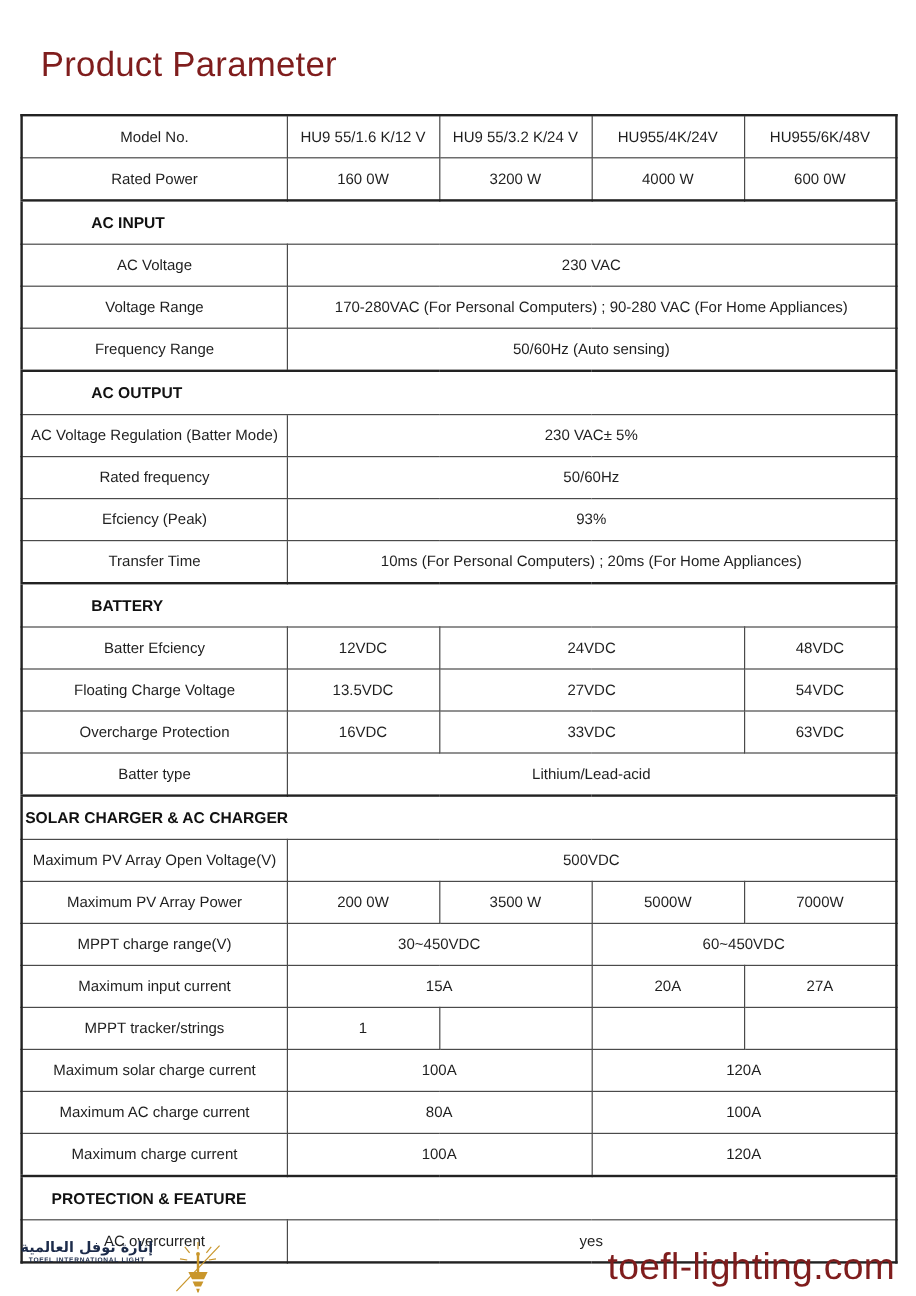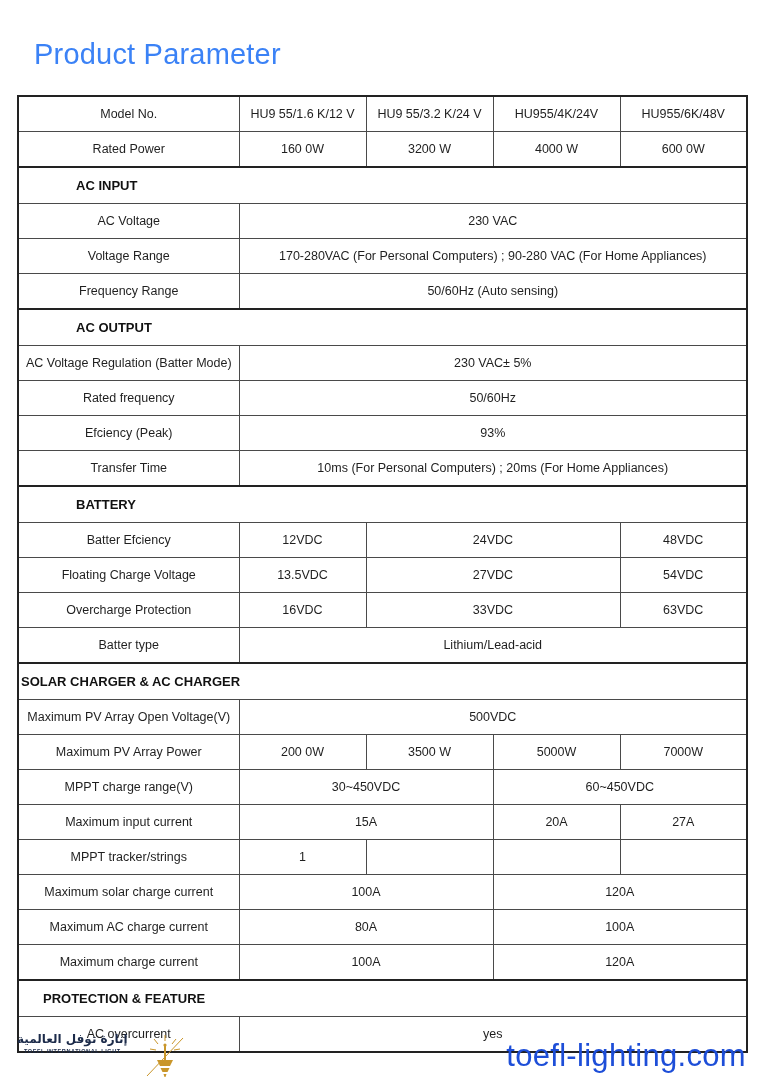--- a/index.html
+++ b/index.html
@@ -3,21 +3,21 @@
 <meta charset="utf-8">
 <style>
   html,body{margin:0;padding:0;background:#ffffff;}
   body{
     width:763px;height:1080px;position:relative;
     font-family:"Liberation Sans",sans-serif;
     color:#1f1f1f;overflow:hidden;
   }
   .page-title{
     position:absolute;left:34px;top:38px;
-    font-size:29px;font-weight:500;color:#3b82f6;letter-spacing:0.2px;
+    font-size:29px;font-weight:500;color:#7f1d1d;letter-spacing:0.2px;
   }
   .spec-table{
     position:absolute;left:17px;top:95px;width:729px;
     border-collapse:collapse;table-layout:fixed;
     border:2px solid #222222;
     font-size:12.5px;color:#1f1f1f;
   }
   .spec-table td{
     border:1px solid #4a4a4a;
     height:30px;
@@ -46,21 +46,21 @@
   .logo-arabic{
     font-family:"DejaVu Sans",sans-serif;
     direction:rtl;font-size:12px;font-weight:bold;color:#1c2b4a;line-height:1.1;
   }
   .logo-caption{
     font-size:5.5px;letter-spacing:0.6px;color:#1c2b4a;font-weight:bold;
     margin-top:2px;white-space:nowrap;
   }
   .bulb-icon{width:42px;height:46px;flex:0 0 auto;}
   .website{
-    font-size:31px;color:#1d4ed8;letter-spacing:0.3px;
+    font-size:31px;color:#7f1d1d;letter-spacing:0.3px;
   }
 </style>
 </head>
 <body>
 
 <div class="page-title">Product Parameter</div>
 
 <table class="spec-table">
   <colgroup>
     <col style="width:221px">

